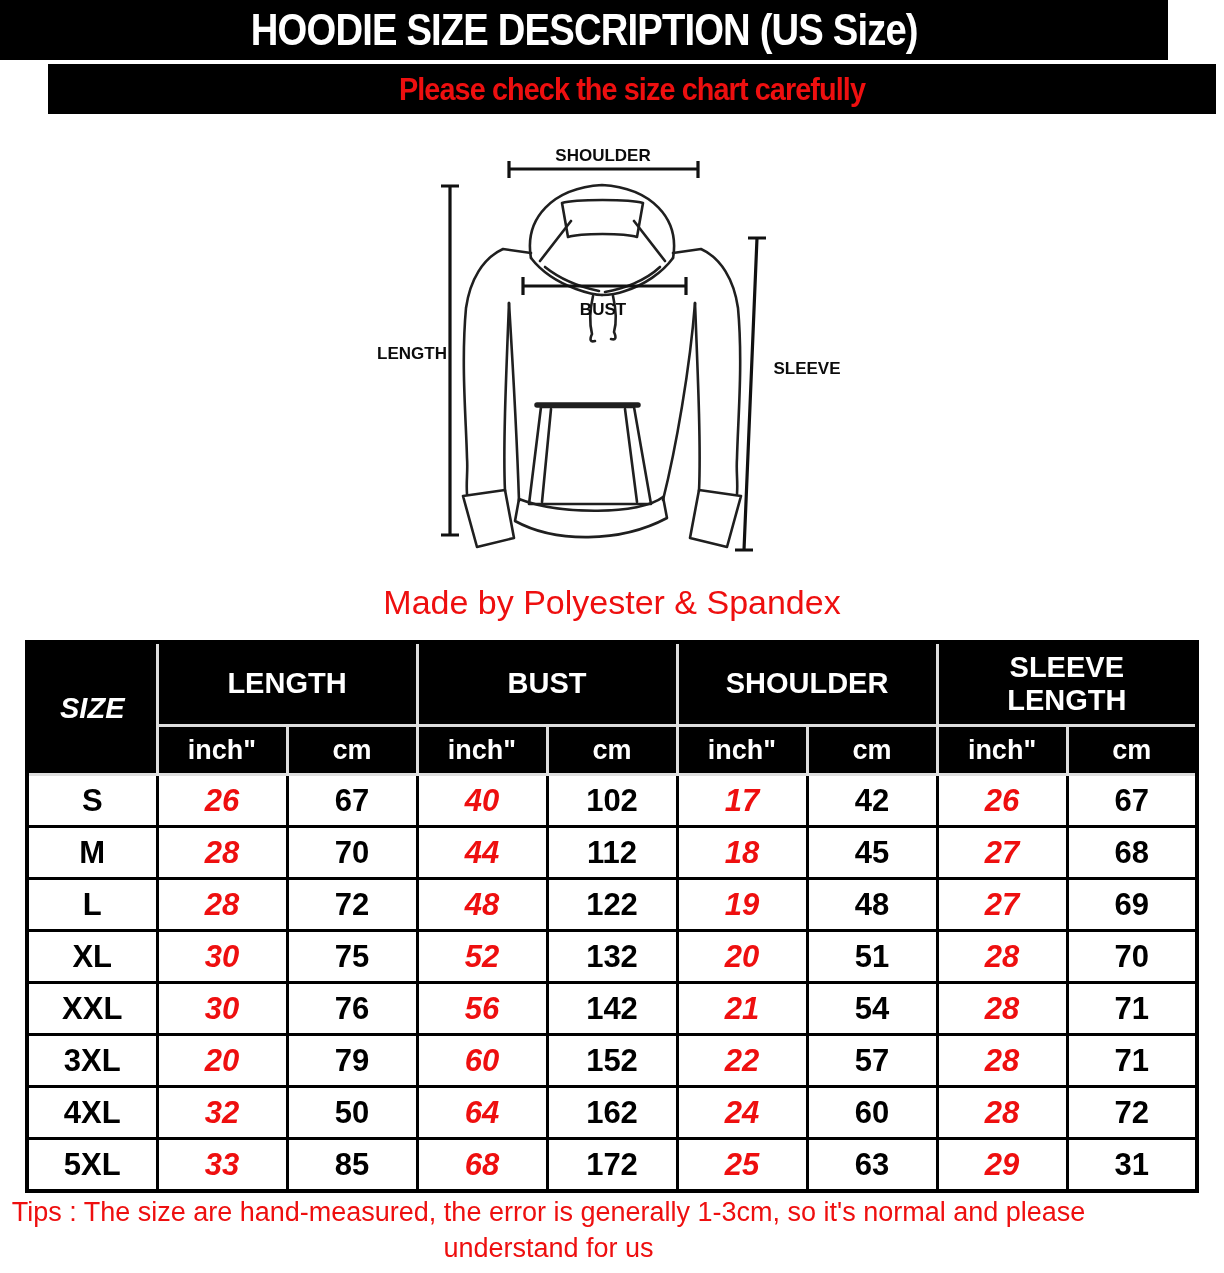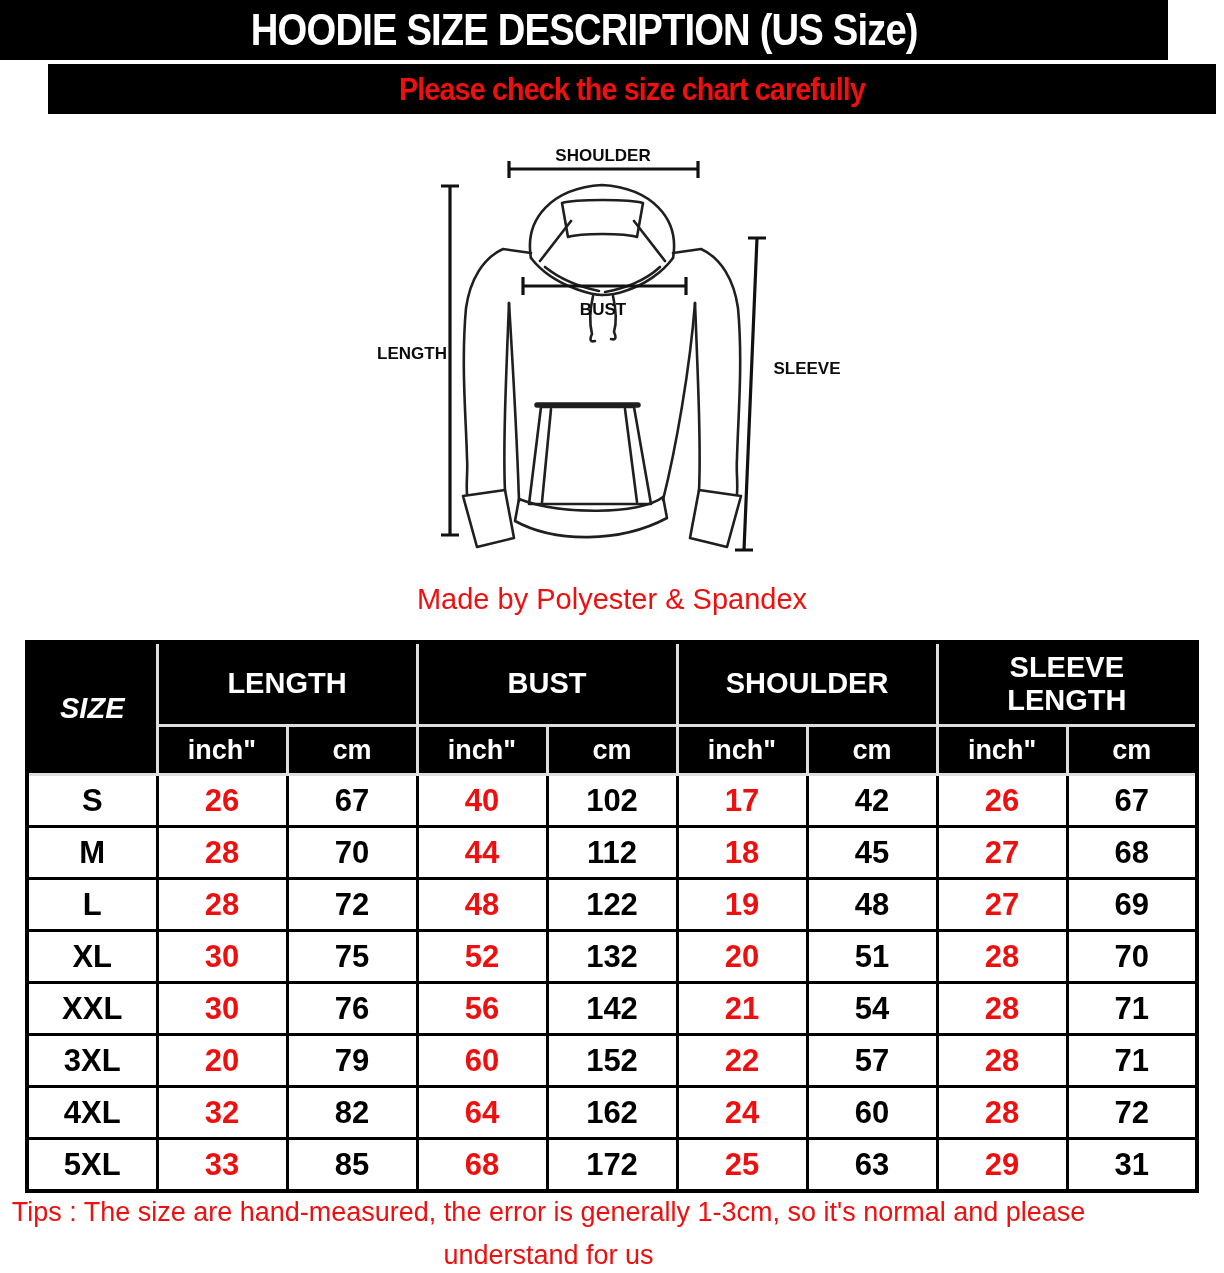--- a/index.html
+++ b/index.html
@@ -14,39 +14,39 @@
               display:inline-block; transform:scaleX(.85); white-space:nowrap;}
   .subtitle-text{color:var(--accent,#ef0000); font-weight:bold; font-size:32px; letter-spacing:-1px;
               display:inline-block; transform:scaleX(.9); white-space:nowrap;}
 
   
   .diagram-svg{top:118px; left:0;}
   .sketch{stroke:#1f1f1f; stroke-width:2.6; fill:none; stroke-linecap:round; stroke-linejoin:round;}
   .sketch-thick{stroke:#1f1f1f; stroke-width:5.5; fill:none; stroke-linecap:round;}
   .measure{stroke:#111; stroke-width:3.2; fill:none; stroke-linecap:butt;}
   .measure-label{font-family:"Liberation Sans", sans-serif; font-weight:bold; font-size:17px; fill:#0c0c0c;}
-  .made-by{top:583px; left:0; width:1224px; text-align:center; color:var(--accent,#ef0000); font-size:29px;}
+  .made-by{top:583px; left:0; width:1224px; text-align:center; color:var(--accent,#ef0000); font-size:34px;}
 
   
   .size-table{left:25px; top:640px; border-collapse:collapse; table-layout:fixed; width:1170px;
               border:4px solid #000;}
   .size-table th{background:var(--header-bg,#000); color:var(--header-text,#fff);
               border:3px solid #dedede; text-align:center; padding:0;}
   .group-row th{height:80px; font-size:29px; font-weight:bold;}
   .group-label{display:inline-block; max-width:175px; line-height:1.15;}
   .unit-row th{height:46px; font-size:27px; font-weight:bold;}
   .size-table td{background:#fff; border:3px solid #000; text-align:center; height:49px;
               font-size:31px; font-weight:bold; color:#000; padding:0;}
-  .size-table td.inch{color:var(--accent,#ef0000);}
+  .size-table td.inch{color:var(--accent,#ef0000);font-style:italic;}
   .corner{font-size:30px; font-weight:bold;font-style:italic;}
 
   
   .tips{left:0; width:1097px; text-align:center; color:var(--accent,#ef0000); font-size:27px; line-height:36px;}
   .tips1{top:1194px;}
-  .tips2{top:1230px;margin-top:7px;}
+  .tips2{top:1230px;}
 </style>
 </head>
 <body>
 
 <div class="abs bar bar1">
   <span class="title-text">HOODIE SIZE DESCRIPTION (US Size)</span>
 </div>
 <div class="abs bar bar2">
   <span class="subtitle-text">Please check the size chart carefully</span>
 </div>
@@ -200,21 +200,21 @@
         <td class="inch">60</td>
         <td class="cm">152</td>
         <td class="inch">22</td>
         <td class="cm">57</td>
         <td class="inch">28</td>
         <td class="cm">71</td>
       </tr>
       <tr>
         <td>4XL</td>
         <td class="inch">32</td>
-        <td class="cm">82</td>
+        <td class="cm">50</td>
         <td class="inch">64</td>
         <td class="cm">162</td>
         <td class="inch">24</td>
         <td class="cm">60</td>
         <td class="inch">28</td>
         <td class="cm">72</td>
       </tr>
       <tr>
         <td>5XL</td>
         <td class="inch">33</td>

